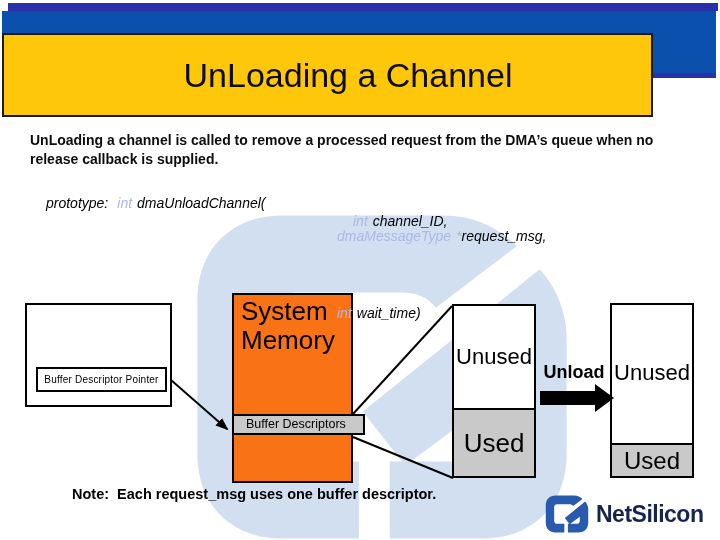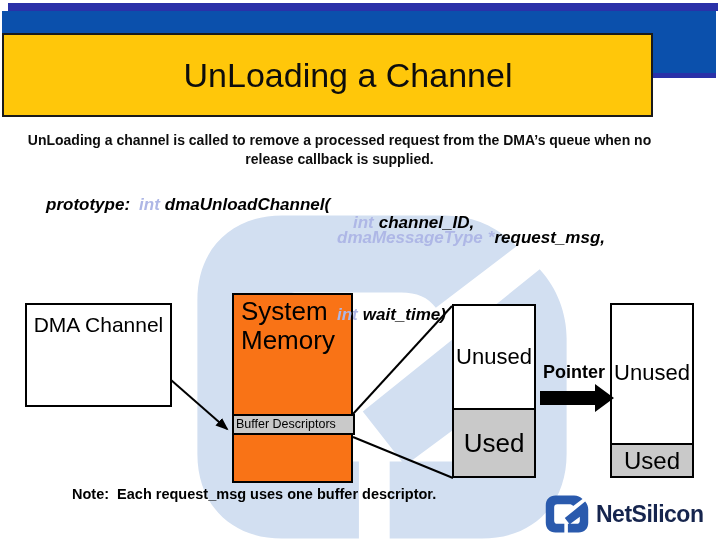--- a/index.html
+++ b/index.html
@@ -16,26 +16,26 @@
   #title-box{
     left:2px;top:33px;width:606px;height:80px;background:#ffc70a;
     border:2px solid #1a1a1a;z-index:3;
     display:flex;align-items:center;justify-content:center;
     padding-left:41px;box-sizing:content-box;
   }
   #title-box .title-text{font-size:34px;letter-spacing:0px;color:#0d0d0d;}
 
   
   #body-text{
-    left:17px;top:131px;width:645px;
-    font-size:14px;line-height:19px;font-weight:bold;color:#0d0d0d;z-index:3;text-align:center;
+    left:30px;top:131px;width:645px;
+    font-size:14px;line-height:19px;font-weight:bold;color:#0d0d0d;z-index:3;
   }
 
   
-  .proto{font-size:17px;font-weight:bold;font-style:italic;white-space:nowrap;z-index:3;}
+  .proto{font-size:14px;font-weight:normal;font-style:italic;white-space:nowrap;z-index:3;}
   .kw{color:#aeb7e6;}
   #proto-line1{left:46px;top:195px;}
   #proto-line2{left:353px;top:213px;}
   #proto-line3{left:337px;top:228px;}
   #proto-line4{left:337px;top:265px;margin-top:40px;}
   .proto .gap{display:inline-block;width:9px;}
   .proto .gap-s{display:inline-block;width:5px;}
 
   
   #watermark{left:182px;top:200px;z-index:0;}
@@ -45,21 +45,21 @@
     border:2px solid #000;z-index:2;}
   #dma-box .box-title{margin-top:8px;text-align:center;font-size:21px;}
   #bdp-box{left:9px;top:62px;width:127px;height:21px;background:#fff;
     border:2px solid #000;font-size:10px;line-height:21px;text-align:center;
     white-space:nowrap;letter-spacing:0.2px;}
 
   #sysmem-box{left:232px;top:293px;width:117px;height:186px;background:#f97316;
     border:2px solid #000;z-index:2;}
   #sysmem-box .box-title{padding:2px 0 0 7px;font-size:26px;line-height:29px;}
   #bd-band{left:-2px;top:119px;width:117px;height:17px;background:#c9c9c9;
-    border:2px solid #000;font-size:12.5px;line-height:17px;padding-left:2px;
+    border:2px solid #000;font-size:12.5px;line-height:17px;padding-left:12px;
     white-space:nowrap;}
 
   .mem-bar{background:#fff;border:2px solid #000;z-index:2;}
   #bar-before{left:452px;top:304px;width:80px;height:170px;}
   #bar-after{left:610px;top:303px;width:80px;height:171px;}
   .bar-unused{position:absolute;left:0;width:100%;text-align:center;font-size:22px;}
   #bar-before .bar-unused{top:38px;}
   #bar-after .bar-unused{top:55px;}
   .bar-used{position:absolute;left:0;right:0;bottom:0;background:#c9c9c9;
     border-top:2px solid #000;display:flex;align-items:center;justify-content:center;}
@@ -104,34 +104,34 @@
   <span class="kw">int</span><span class="gap-s"></span><span>channel_ID,</span>
 </div>
 <div id="proto-line3" class="abs proto">
   <span class="kw">dmaMessageType</span><span class="gap-s"></span><span class="kw">*</span><span>request_msg,</span>
 </div>
 <div id="proto-line4" class="abs proto">
   <span class="kw">int</span><span class="gap-s"></span><span>wait_time)</span>
 </div>
 
 <div id="dma-box" class="abs">
-  <div class="box-title">DMA Channel</div>
+  <div id="bdp-box" class="abs">Buffer Descriptor Pointer</div>
 </div>
 
 <div id="sysmem-box" class="abs">
   <div class="box-title">System Memory</div>
   <div id="bd-band" class="abs">Buffer Descriptors</div>
 </div>
 
 <div id="bar-before" class="abs mem-bar">
   <div class="bar-unused">Unused</div>
   <div class="bar-used">Used</div>
 </div>
 
-<div id="unload-label" class="abs">Pointer</div>
+<div id="unload-label" class="abs">Unload</div>
 
 <div id="bar-after" class="abs mem-bar">
   <div class="bar-unused">Unused</div>
   <div class="bar-used">Used</div>
 </div>
 
 <div id="note-text" class="abs">Note:  Each request_msg uses one buffer descriptor.</div>
 
 <div id="logo" class="abs">
   <svg width="46" height="44" viewBox="0 0 52 46">

